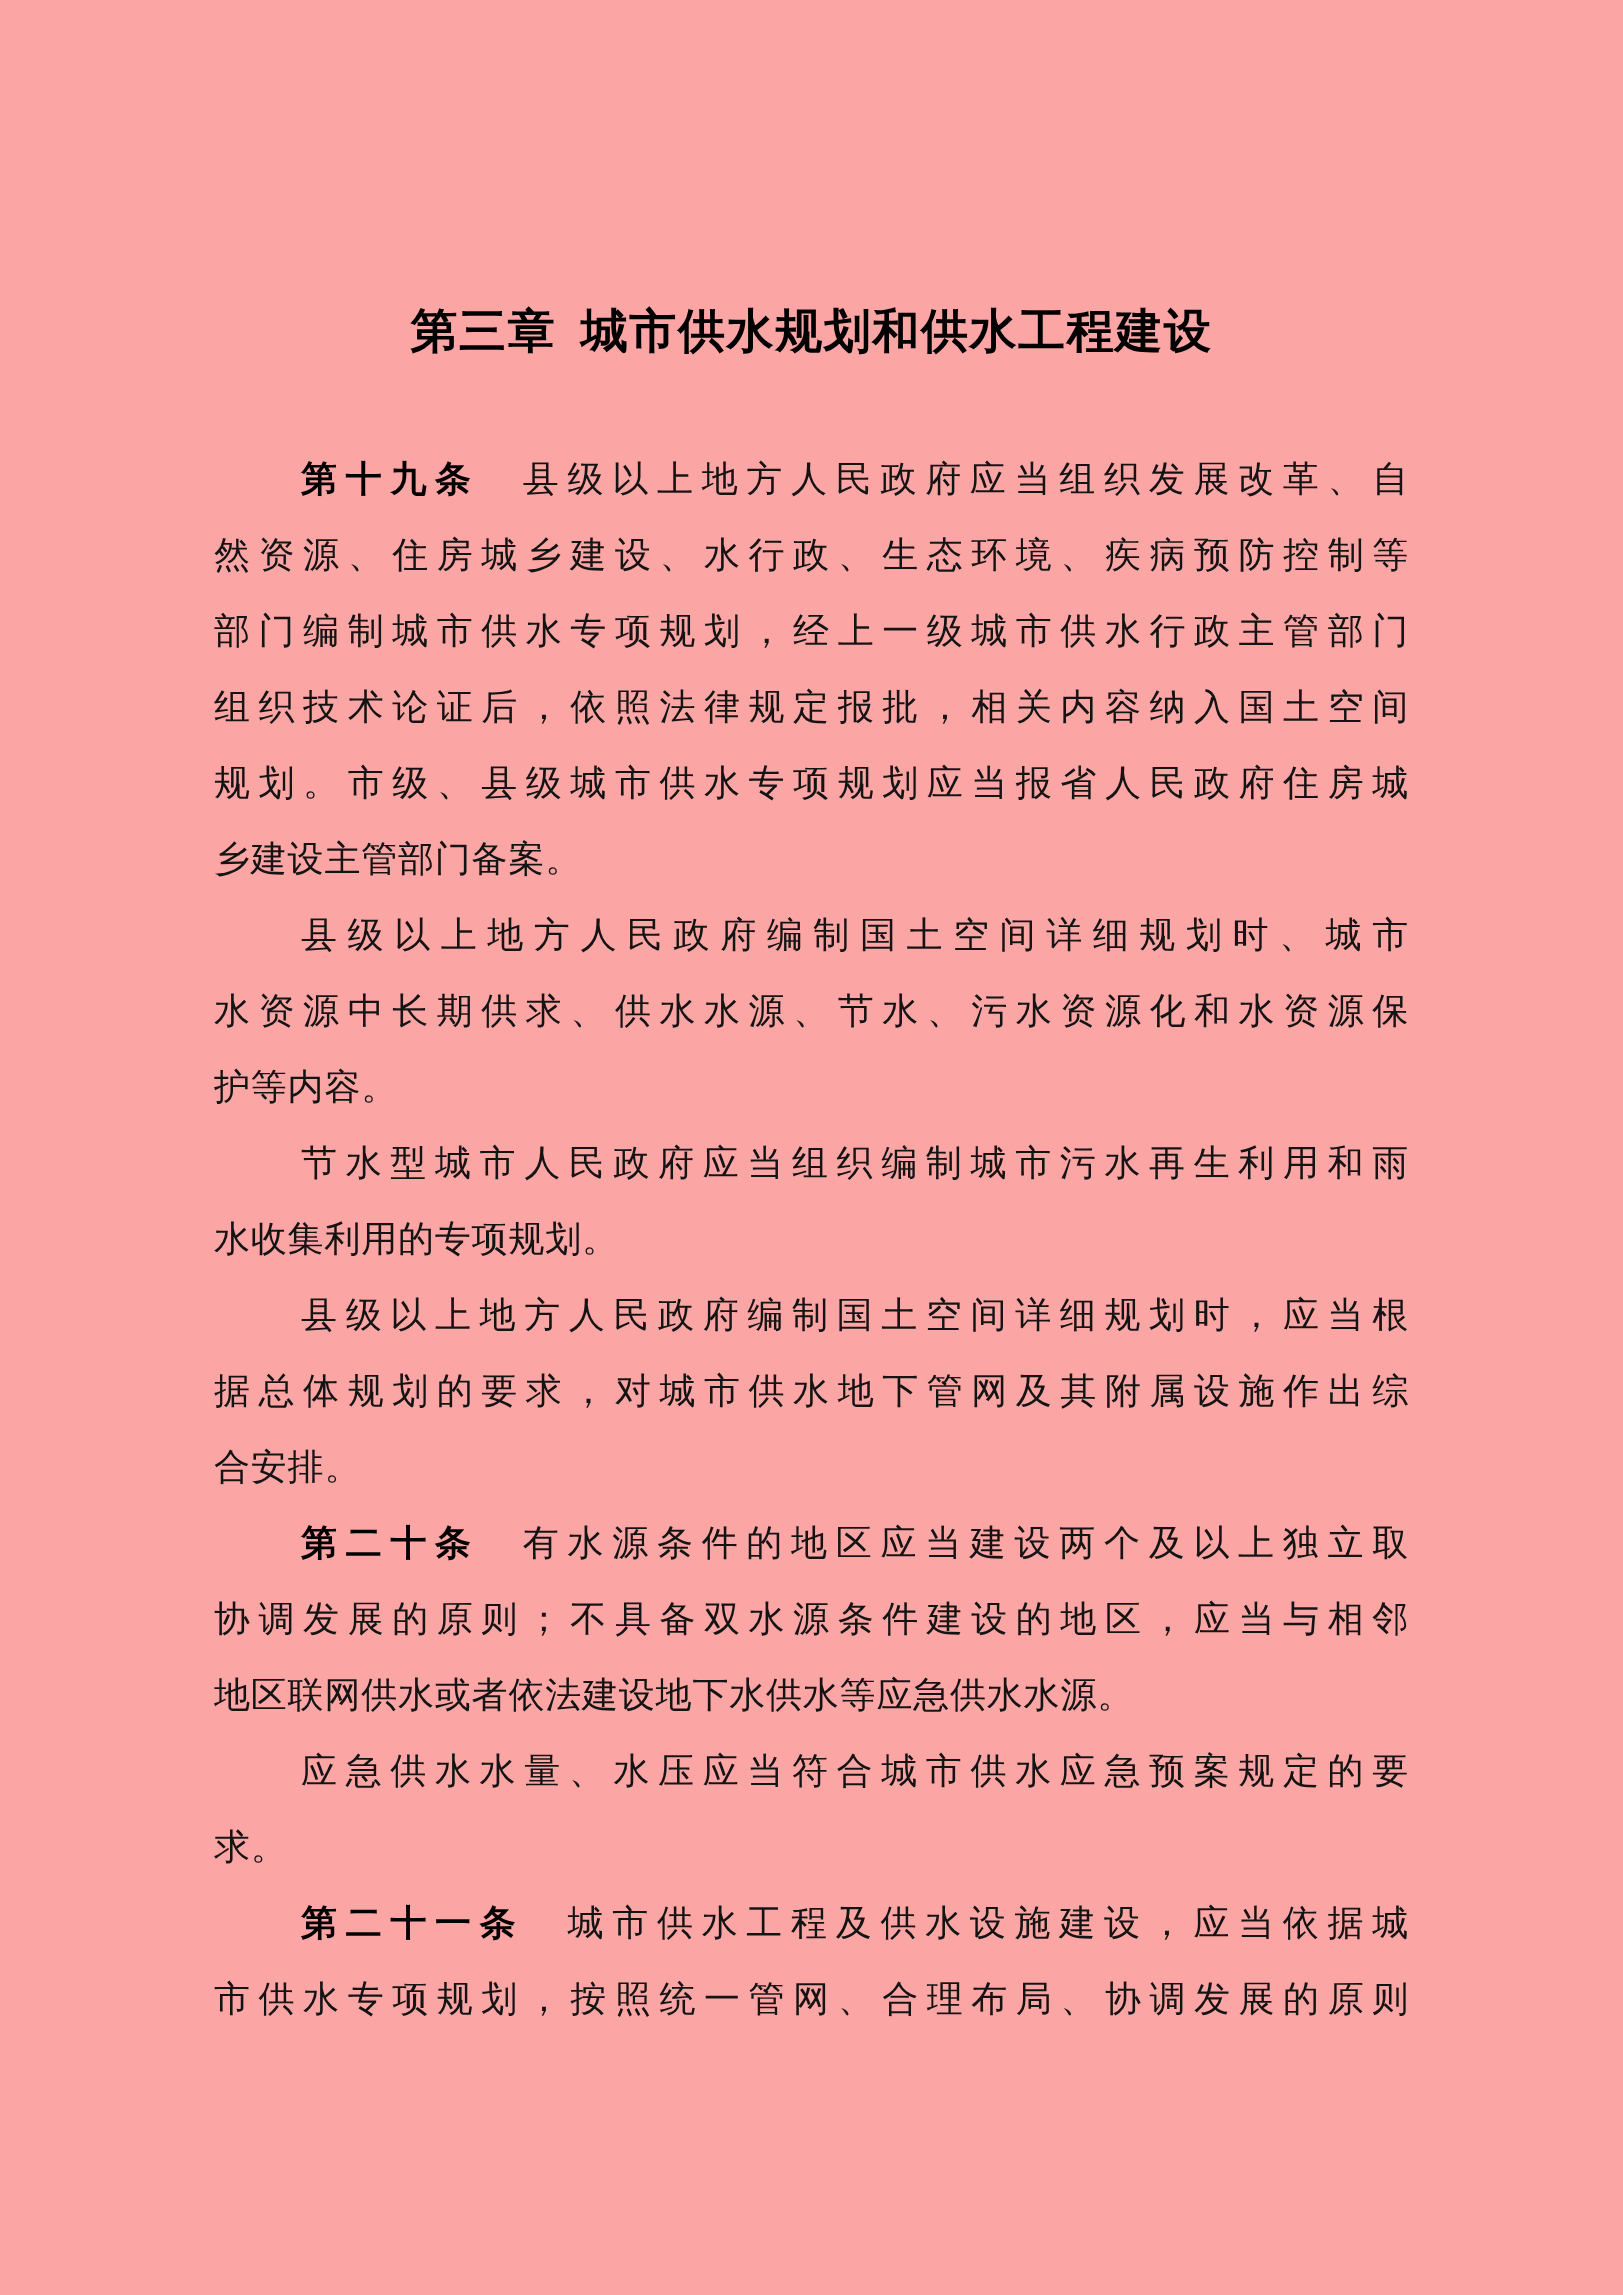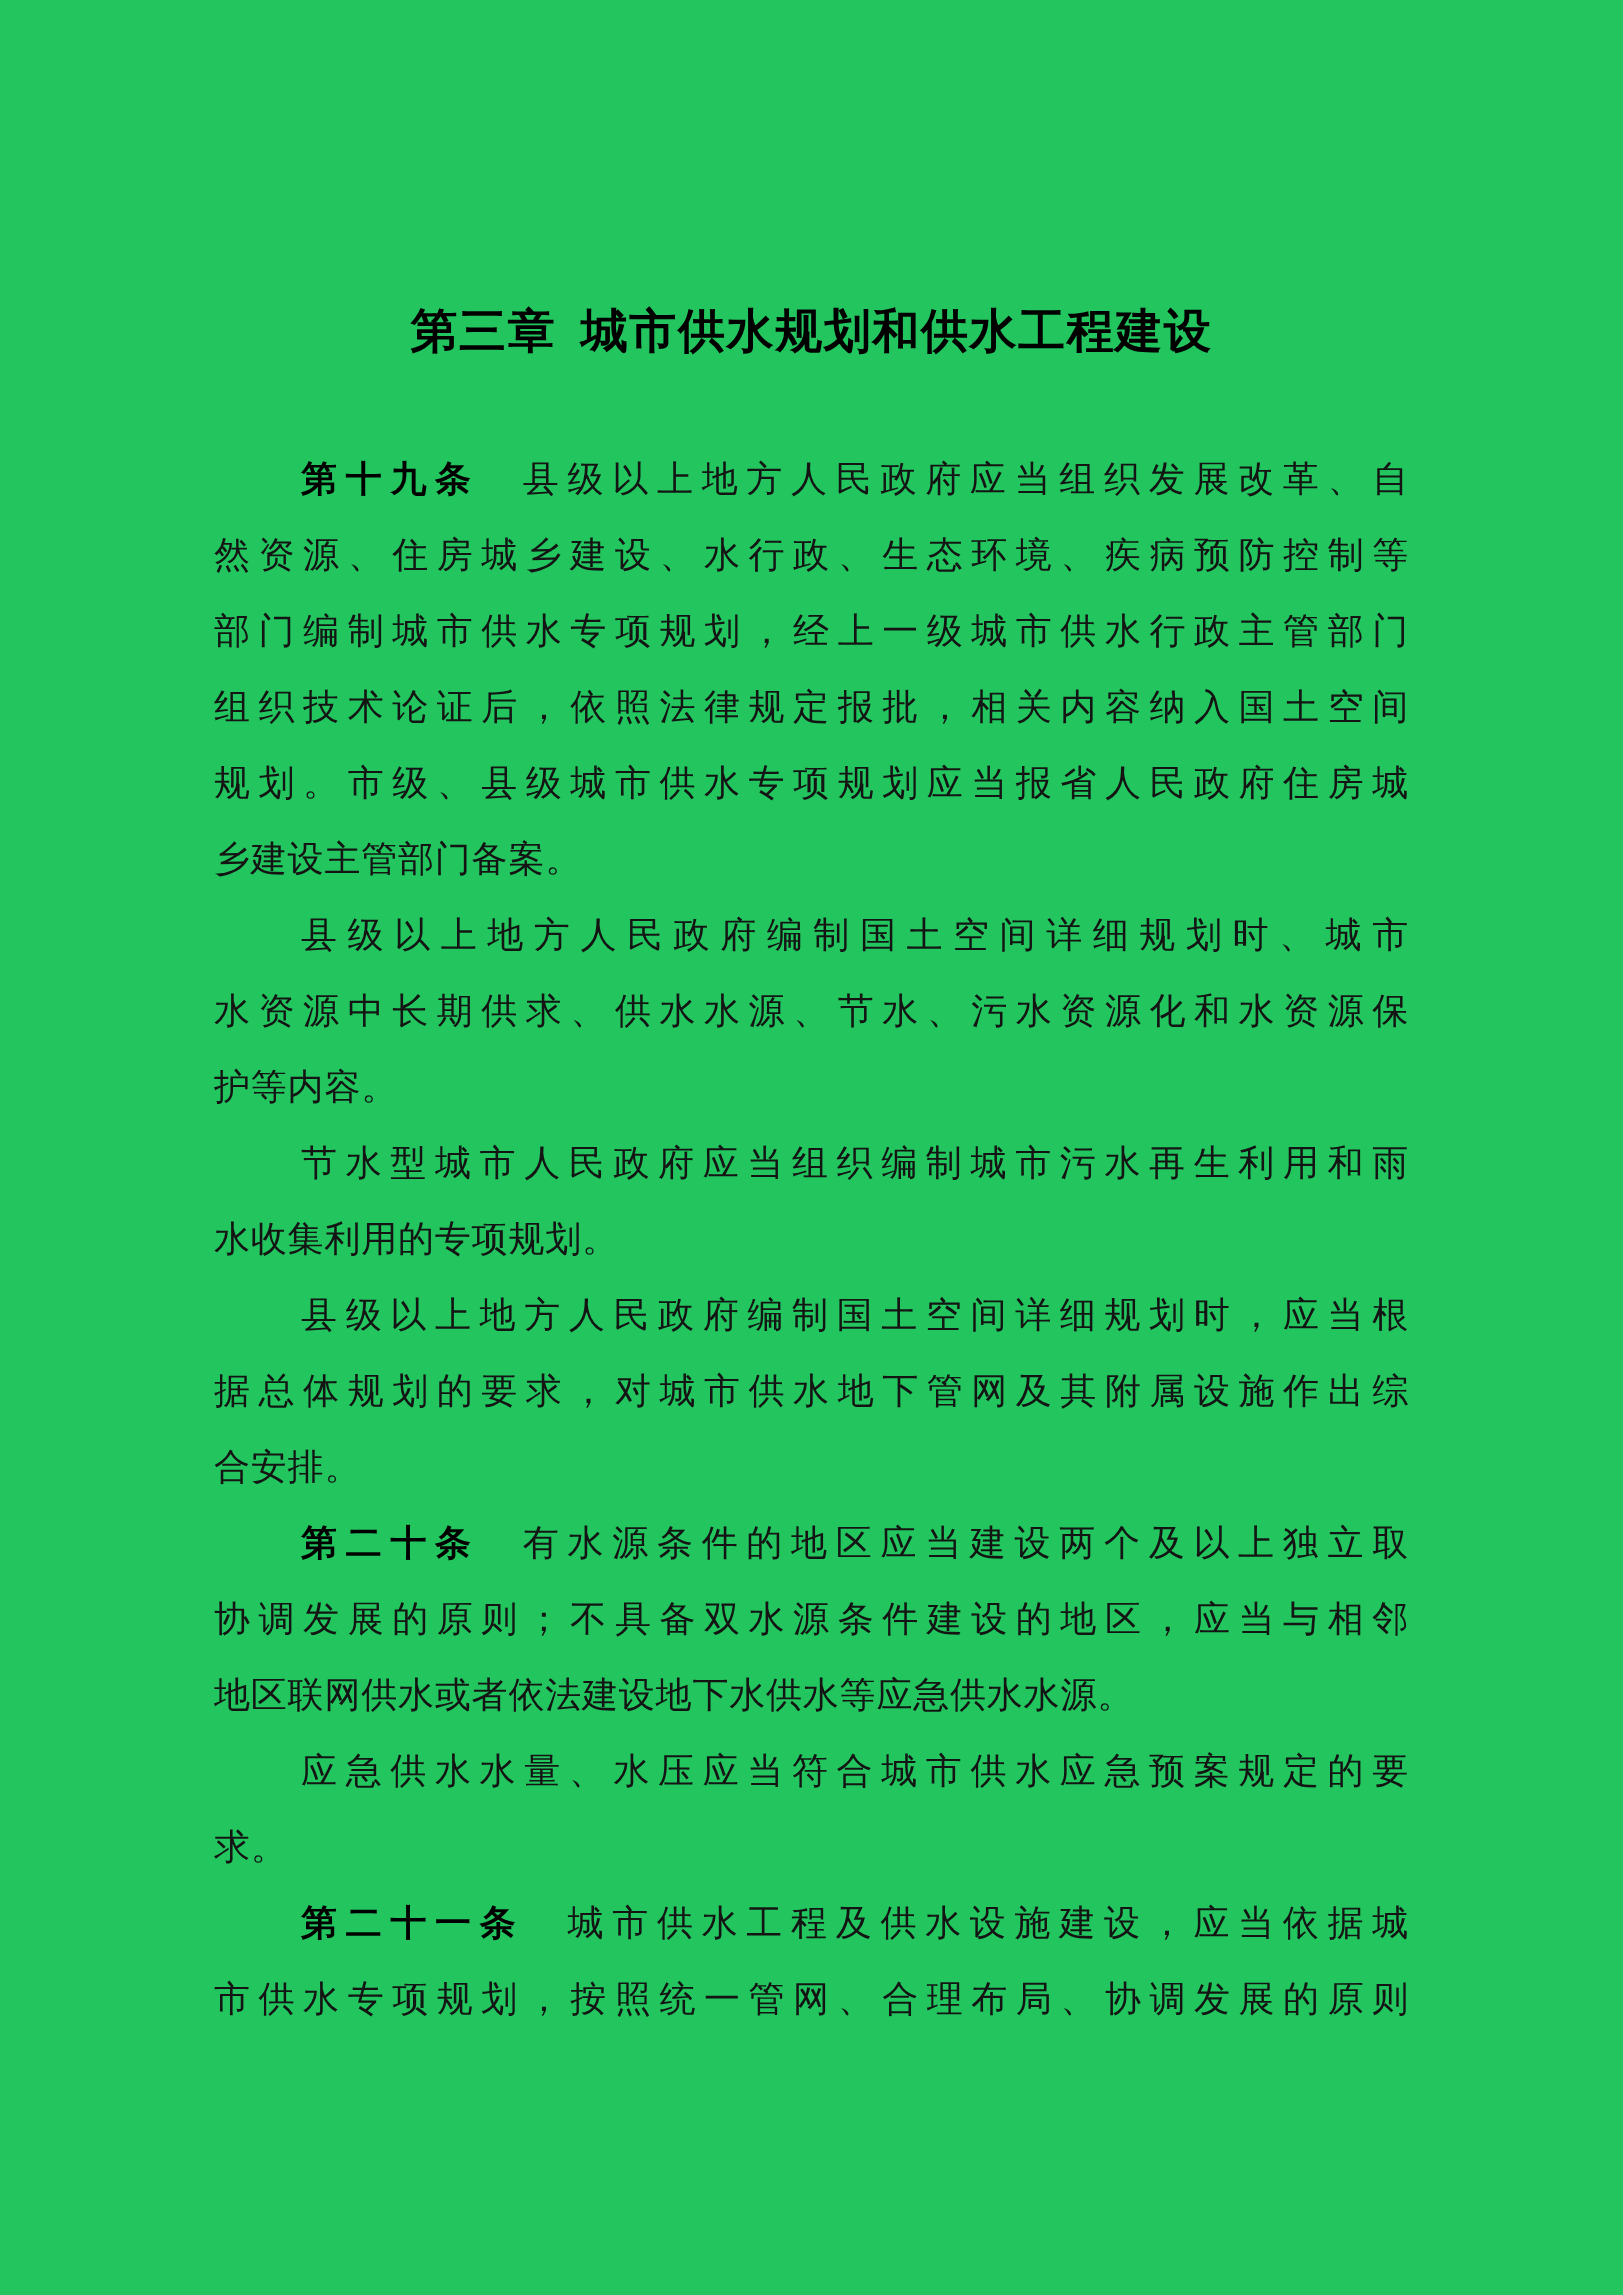--- a/index.html
+++ b/index.html
@@ -4,21 +4,21 @@
 <style>
   html, body {
     margin: 0;
     padding: 0;
     background: #ffffff;
   }
   .page {
     position: relative;
     width: 1623px;
     height: 2295px;
-    background: #22c55e;
+    background: #fca5a5;
     box-sizing: border-box;
     padding: 0 214px;
     overflow: hidden;
     font-family: "Liberation Serif", serif;
     color: #141414;
   }
   .chapter-heading {
     margin-top: 293px;
     height: 76px;
     line-height: 76px;

